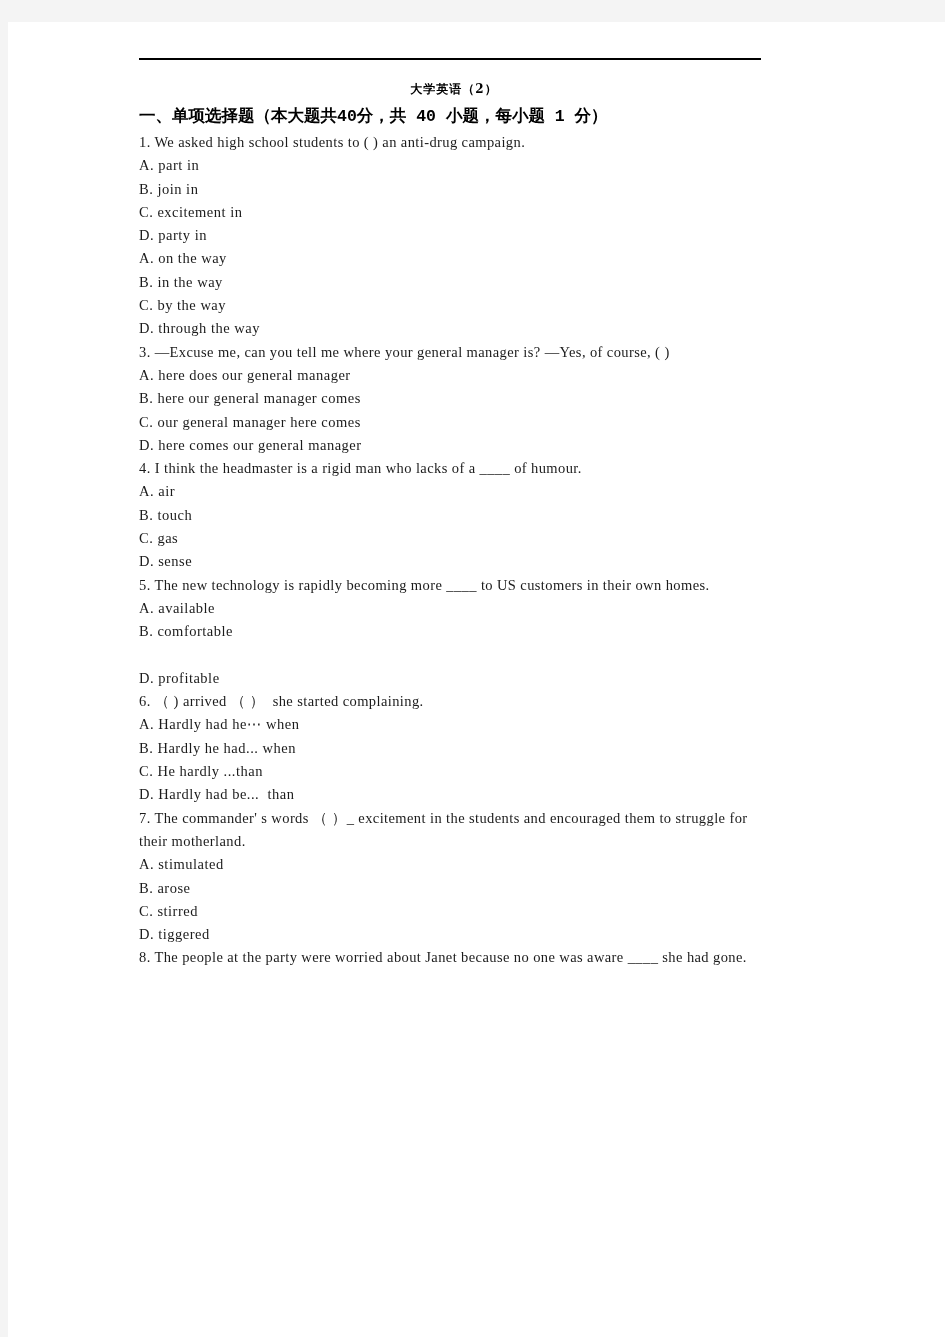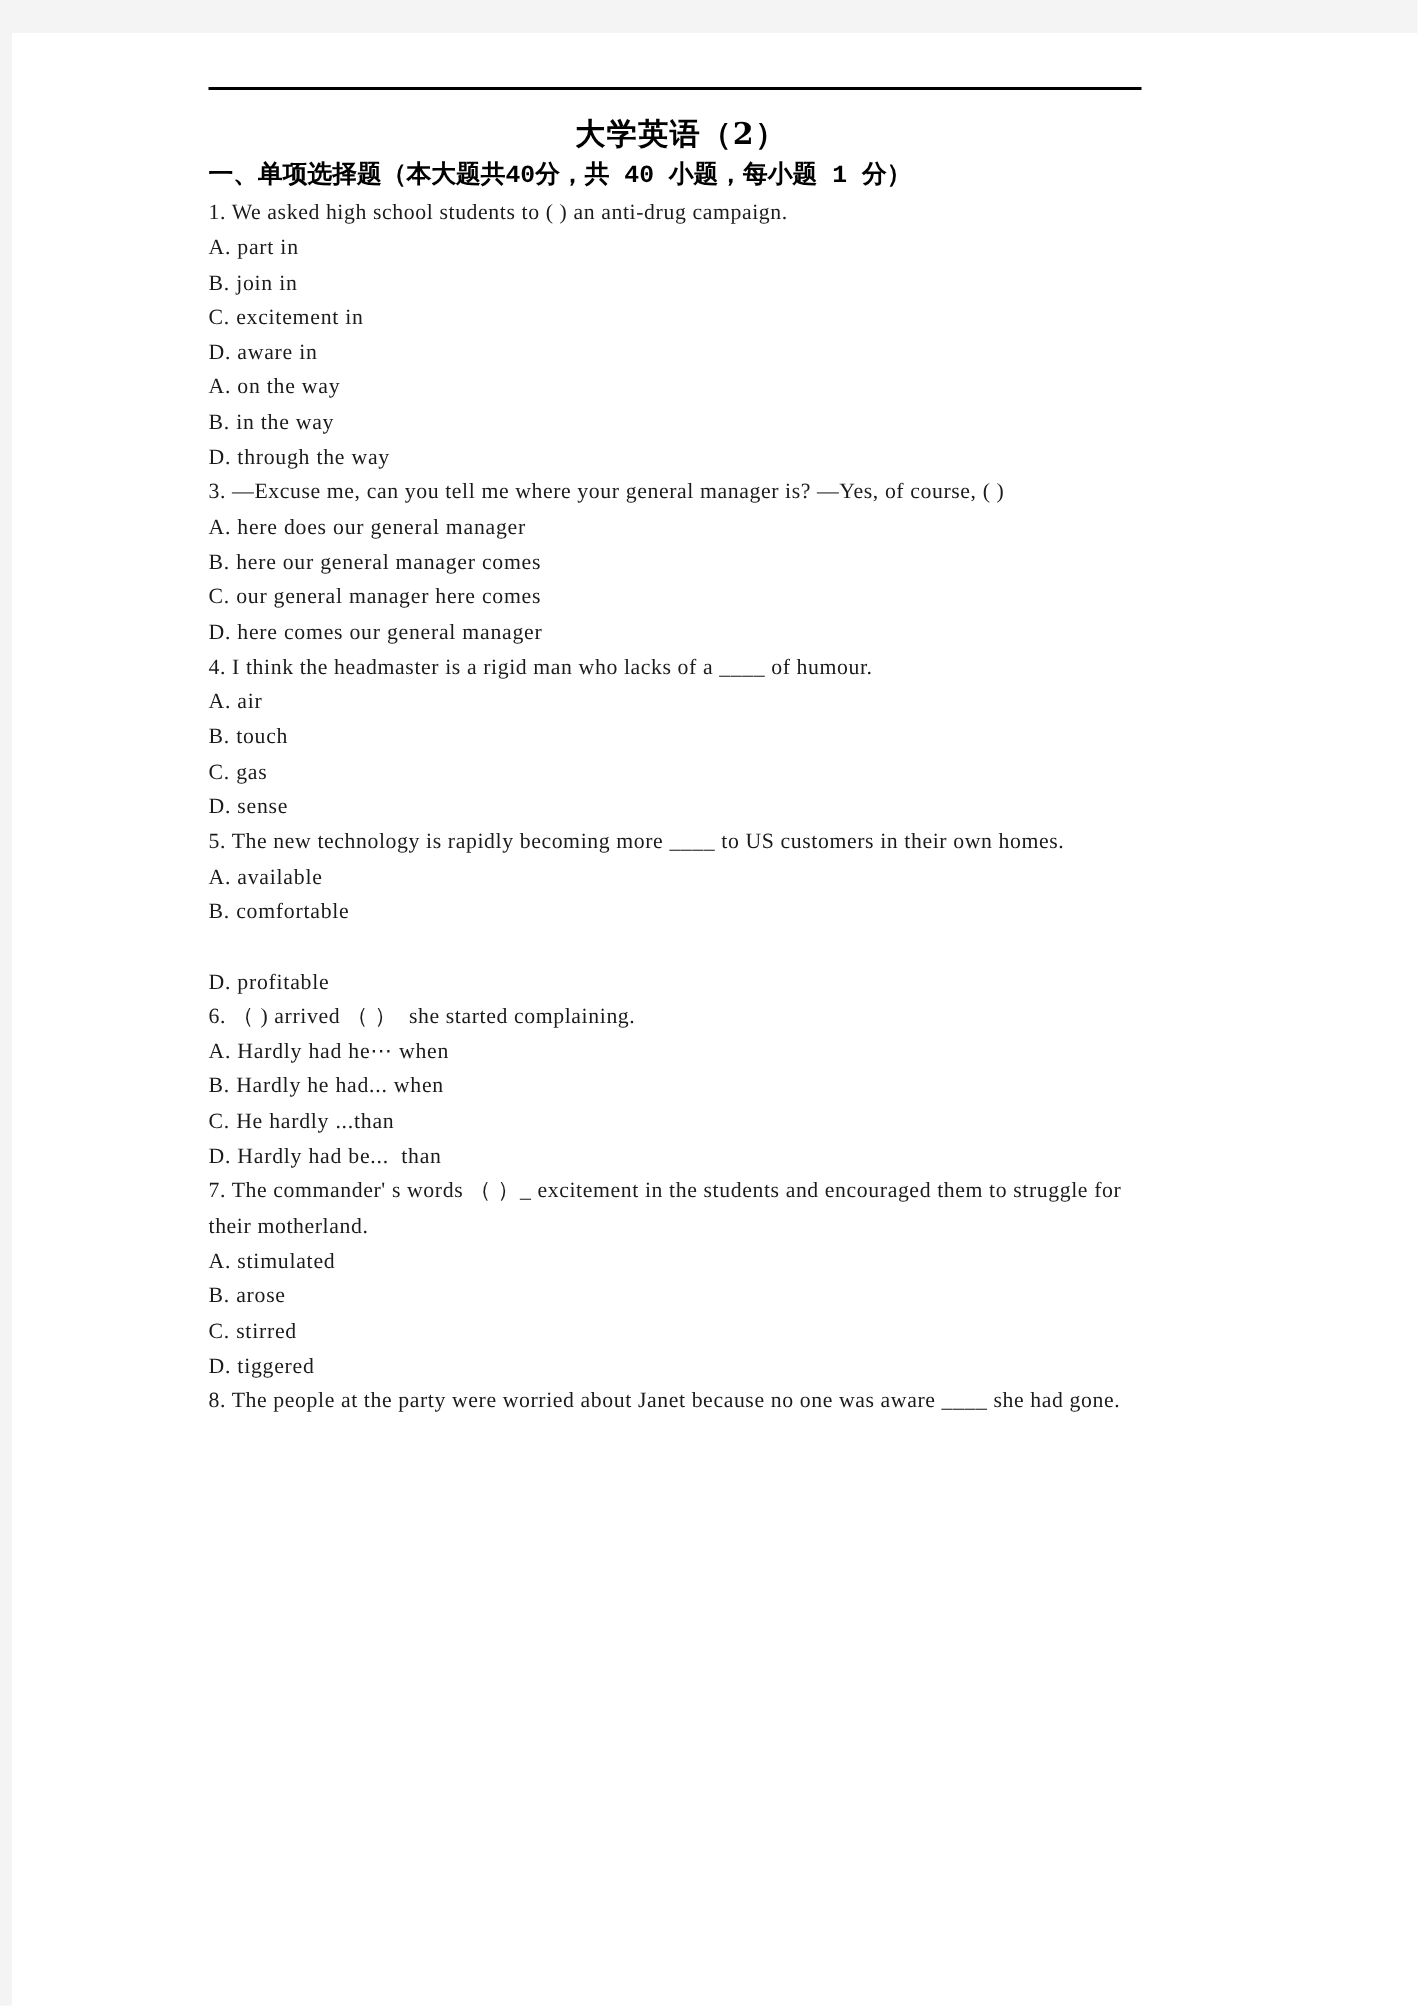--- a/index.html
+++ b/index.html
@@ -47,21 +47,21 @@
   .header-rule {
     width: 622px;
     height: 0;
     border-top: 2px solid #000000;
     margin: 0 0 18px 0;
   }
 
   .doc-title {
     text-align: center;
     font-family: "DejaVu Serif", "Liberation Serif", serif;
-    font-size: 20px;
+    font-size: 12px;
     font-weight: 700;
     letter-spacing: 1px;
     color: #000;
     margin: 0 0 5px 0;
     line-height: 22px;
   }
 
   .section-heading {
     font-family: Liberation Mono, monospace;
     font-size: 16.5px;
@@ -108,23 +108,24 @@
 
     <div class="doc-title">大学英语（2）</div>
 
     <div class="section-heading">一、单项选择题（本大题共40分，共 40 小题，每小题 1 分）</div>
 
     <div class="qlist" id="question-lines">
         <div class="line question">1. We asked high school students to ( ) an anti-drug campaign.</div>
         <div class="line option">A. part in</div>
         <div class="line option">B. join in</div>
         <div class="line option">C. excitement in</div>
-        <div class="line option">D. aware in</div>
+        <div class="line option">D. party in</div>
         <div class="line option">A. on the way</div>
         <div class="line option">B. in the way</div>
+        <div class="line option">C. by the way</div>
         <div class="line option">D. through the way</div>
         <div class="line question">3. —Excuse me, can you tell me where your general manager is? —Yes, of course, ( )</div>
         <div class="line option">A. here does our general manager</div>
         <div class="line option">B. here our general manager comes</div>
         <div class="line option">C. our general manager here comes</div>
         <div class="line option">D. here comes our general manager</div>
         <div class="line question">4. I think the headmaster is a rigid man who lacks of a ____ of humour.</div>
         <div class="line option">A. air</div>
         <div class="line option">B. touch</div>
         <div class="line option">C. gas</div>

